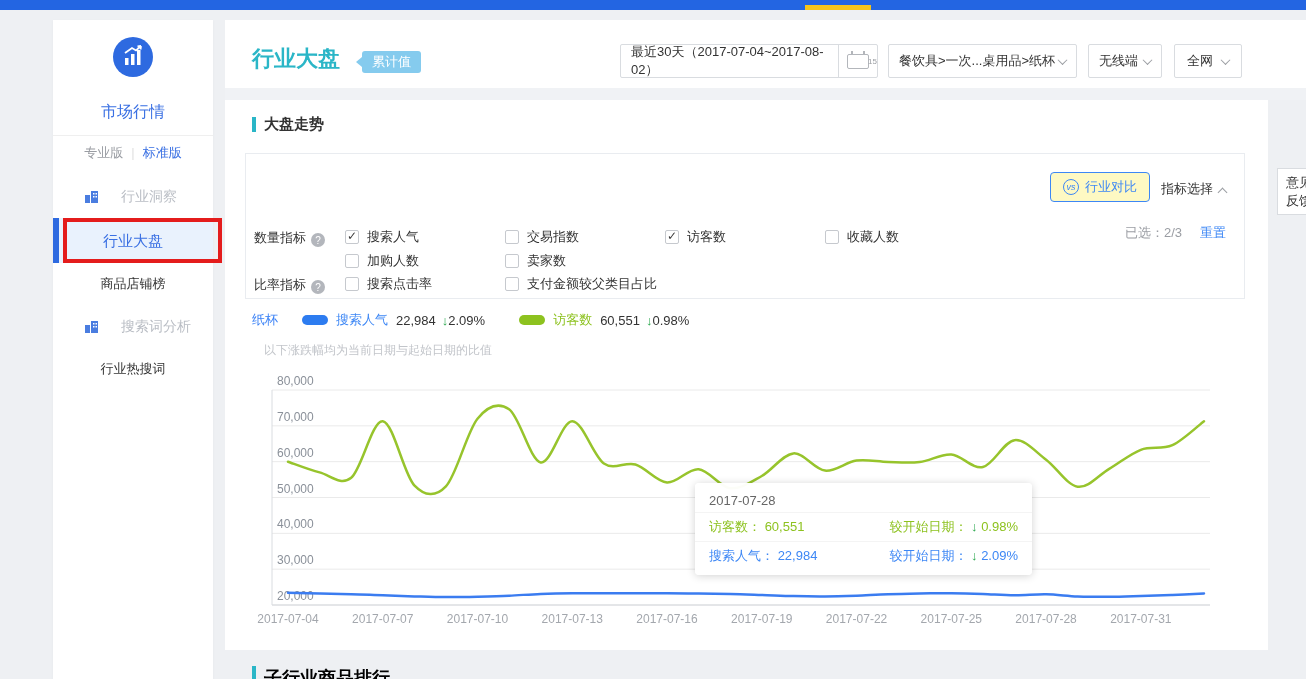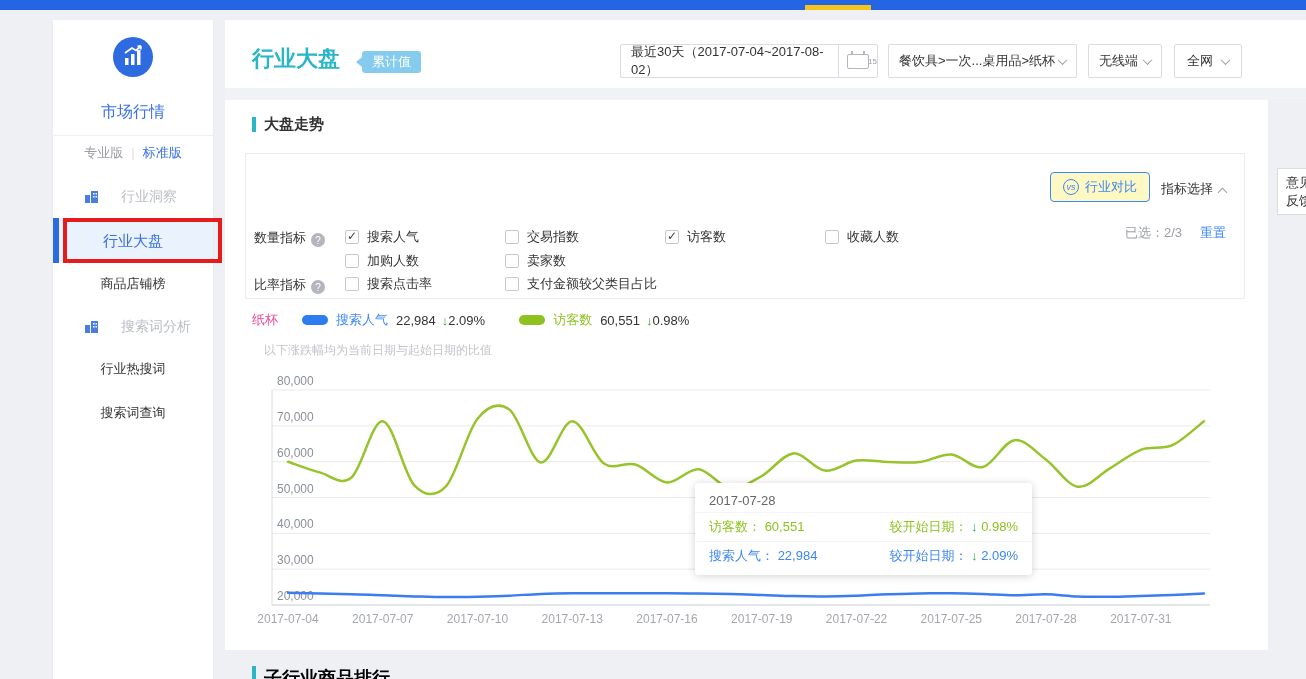--- a/index.html
+++ b/index.html
@@ -60,21 +60,21 @@
   .sel-count { position:absolute; right:62px; top:70px; font-size:13px; color:#9a9da3; }
   .reset-link { position:absolute; right:18px; top:70px; font-size:13px; color:#3d87f5; cursor:pointer; }
   .grp-label { position:absolute; font-size:13px; color:#333; display:flex; align-items:flex-end; gap:5px; }
   .q-icon { display:inline-flex; width:14px; height:14px; border-radius:50%; background:#b3b6bc; color:#fff; font-size:10px; align-items:center; justify-content:center; }
   .cb-item { position:absolute; display:flex; align-items:center; gap:8px; font-size:13px; color:#333; cursor:pointer; }
   .cb { width:14px; height:14px; border:1px solid #c6c9ce; border-radius:2px; background:#fff; position:relative; flex:none; }
   .cb.checked::after { content:"✓"; position:absolute; left:1px; top:-2px; font-size:12px; font-weight:bold; color:#3c3c3c; }
 
   
   .legend-row { position:absolute; left:27px; top:291px; display:flex; align-items:center; font-size:13px; }
-  .lg-cat { color:#ec4899; margin-right:24px; }
+  .lg-cat { color:#3b82f6; margin-right:24px; }
   .pill { width:26px; height:10px; border-radius:5px; margin-right:8px; flex:none; }
   .lg-val { color:#333; margin:0 6px 0 8px; }
   .dn-arrow { color:#2aa84d; font-weight:bold; }
   .lg-gap { width:34px; }
   .trend-note { position:absolute; left:39px; top:322px; font-size:12px; color:#c2c5ca; }
 
   
   .tooltip { position:absolute; left:470px; top:463px; width:337px; height:92px; background:rgba(255,255,255,.97); border-radius:4px; box-shadow:0 1px 8px rgba(0,0,0,.18); font-size:13px; z-index:5; }
   .tt-date { padding:10px 14px 4px; color:#666; }
   .tt-row { display:flex; justify-content:space-between; padding:5px 14px; border-top:1px solid #f4f4f4; }
@@ -137,21 +137,20 @@
         <rect x="6" y="0" width="7" height="12" fill="#4a7de0"></rect>
         <rect x="8" y="2" width="1.5" height="1.5" fill="#fff"></rect>
         <rect x="10.5" y="2" width="1.5" height="1.5" fill="#fff"></rect>
         <rect x="8" y="5" width="1.5" height="1.5" fill="#fff"></rect>
         <rect x="10.5" y="5" width="1.5" height="1.5" fill="#fff"></rect>
       </svg>
     <span>搜索词分析</span>
   </div>
 
   <div class="side-item" style="top:335px;">行业热搜词</div>
-  <div class="side-item" style="top:379px;">搜索词查询</div>
 </div>
 
 <div class="abs tutorial-box"></div>
 
 <div class="abs main-card">
   <div class="page-title">行业大盘</div>
   <div class="cum-badge">累计值</div>
 
   <div class="selector sel-date">
     <span class="sel-date-text">最近30天（2017-07-04~2017-08-02）</span>

